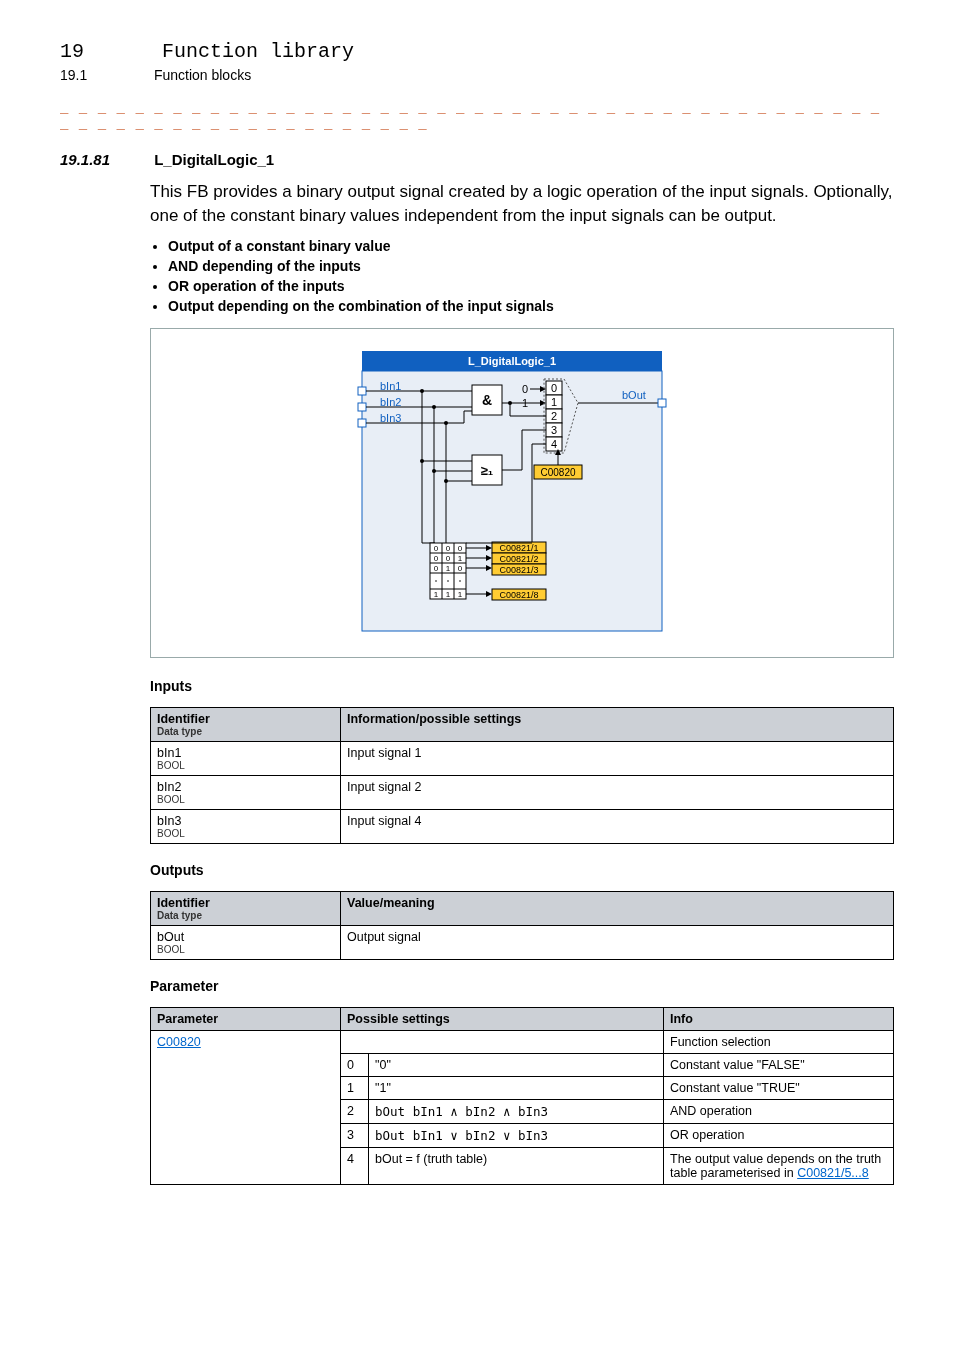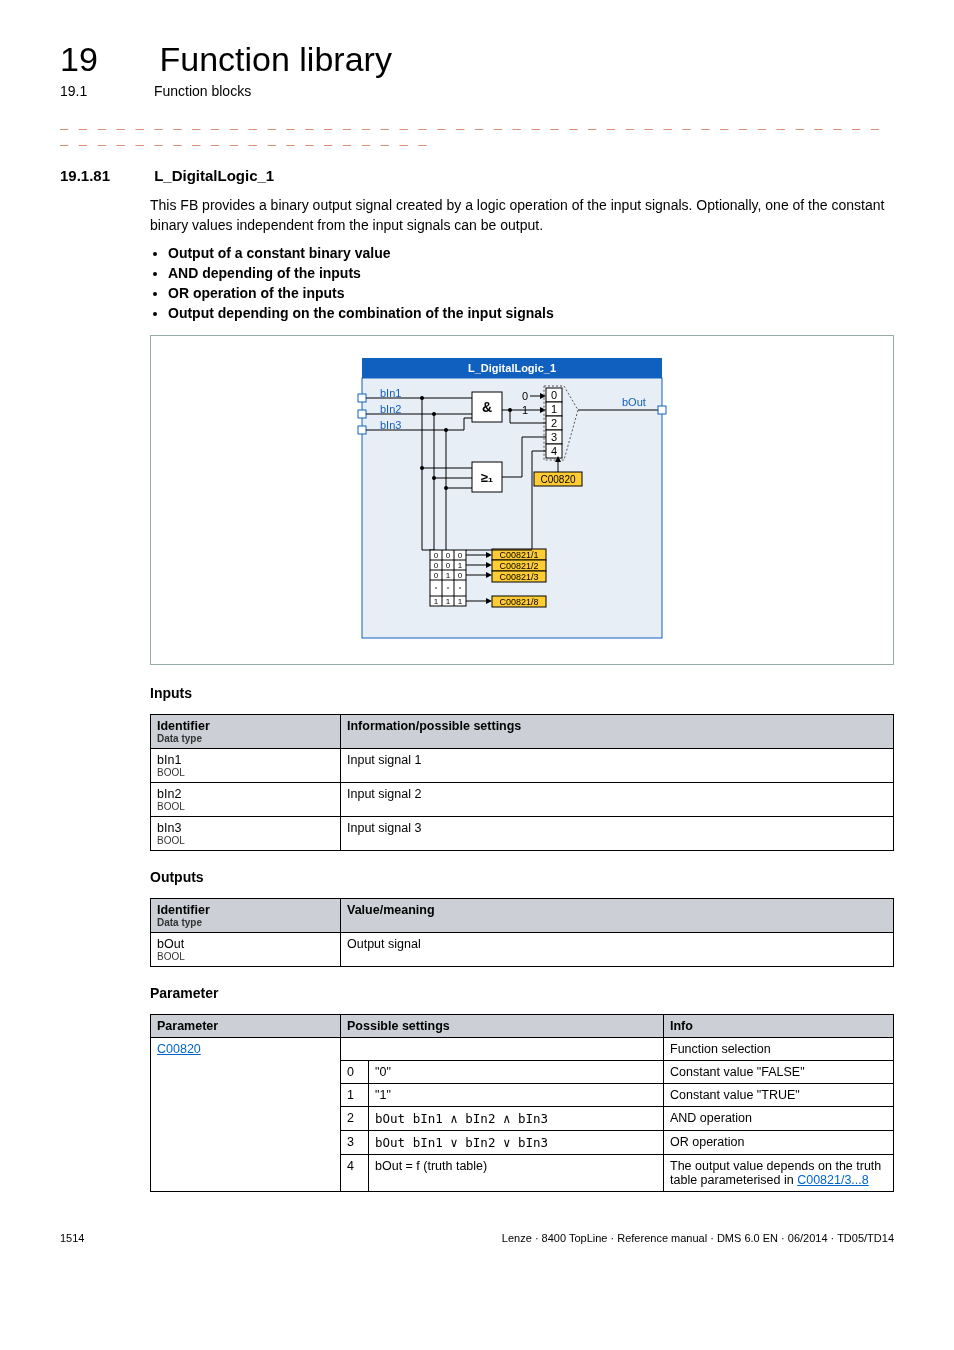--- a/index.html
+++ b/index.html
@@ -8,29 +8,29 @@
     font-family: Arial, Helvetica, sans-serif;
     font-size: 14px;
     color: #000;
     background: #fff;
     width: 954px;
   }
   .page {
     padding: 40px 60px 40px 60px;
   }
   .hdr { margin-bottom: 4px; }
-  .hdr .line1 { font-size: 34px; }
+  .hdr .line1 { font-size: 20px; font-family: Liberation Mono, monospace; }
   .hdr .chap { display:inline-block; width:90px; }
   .hdr .line2 { font-size: 14px; margin-top:4px;}
   .hdr .sub { display:inline-block; width:90px; }
   .dashrow { margin-top: 14px; margin-bottom: 22px; font-family: monospace; letter-spacing: 1px; color:#c2410c;}
   .sec-hdr { font-size: 15px; font-weight: bold; margin-bottom: 12px; }
-  .sec-num { display:inline-block; width:90px;}
+  .sec-num { display:inline-block; width:90px;font-style:italic;}
   .indent { margin-left: 90px; }
-  .body-text { font-size: 14px; line-height: 1.4; margin-bottom: 10px;}
+  .body-text { font-size: 17px; line-height: 1.4; margin-bottom: 10px;}
   ul.bullets { margin: 6px 0 14px 0; padding-left: 18px; }
   ul.bullets li { margin: 4px 0; list-style-type: disc; font-weight: bold;}
 
   .diagram-wrap { border:1px solid #9aa; padding: 14px; margin: 10px 0 20px 0; display:flex; justify-content:center;}
 
   h4.subhead { font-size:14px; font-weight:bold; margin:18px 0 10px 0;}
 
   table.tbl { border-collapse: collapse; width: 100%; font-size: 12.5px; margin-top: 13px; }
   table.tbl th, table.tbl td { border:1px solid #000; padding: 4px 6px; vertical-align: top; text-align:left;}
   table.tbl th { background: #ccd0d6; font-weight: bold;}
@@ -227,21 +227,21 @@
       <tr>
         <td><span>bIn1</span><span class="dtype">BOOL</span></td>
         <td>Input signal 1</td>
       </tr>
       <tr>
         <td><span>bIn2</span><span class="dtype">BOOL</span></td>
         <td>Input signal 2</td>
       </tr>
       <tr>
         <td><span>bIn3</span><span class="dtype">BOOL</span></td>
-        <td>Input signal 3</td>
+        <td>Input signal 4</td>
       </tr>
     </tbody>
       </table>
 
     <h4 class="subhead">Outputs</h4>
     <table class="tbl">
       <tbody>
           <tr>
         <th class="id-col">
           <span>Identifier</span>
@@ -285,25 +285,21 @@
         <td>AND operation</td>
       </tr>
       <tr>
         <td class="param-col2n">3</td>
         <td style="font-family:monospace">bOut   bIn1 ∨ bIn2 ∨ bIn3</td>
         <td>OR operation</td>
       </tr>
       <tr>
         <td class="param-col2n">4</td>
         <td>bOut = f (truth table)</td>
-        <td><span>The output value depends on the truth table parameterised in </span><span class="link">C00821/3...8</span></td>
+        <td><span>The output value depends on the truth table parameterised in </span><span class="link">C00821/5...8</span></td>
       </tr>
     </tbody>
       </table>
 
   </div>
 
-  <div class="footer">
-    <span>1514</span>
-    <span>Lenze · 8400 TopLine · Reference manual · DMS 6.0 EN · 06/2014 · TD05/TD14</span>
-  </div>
 
 </div>
 
 </body></html>

